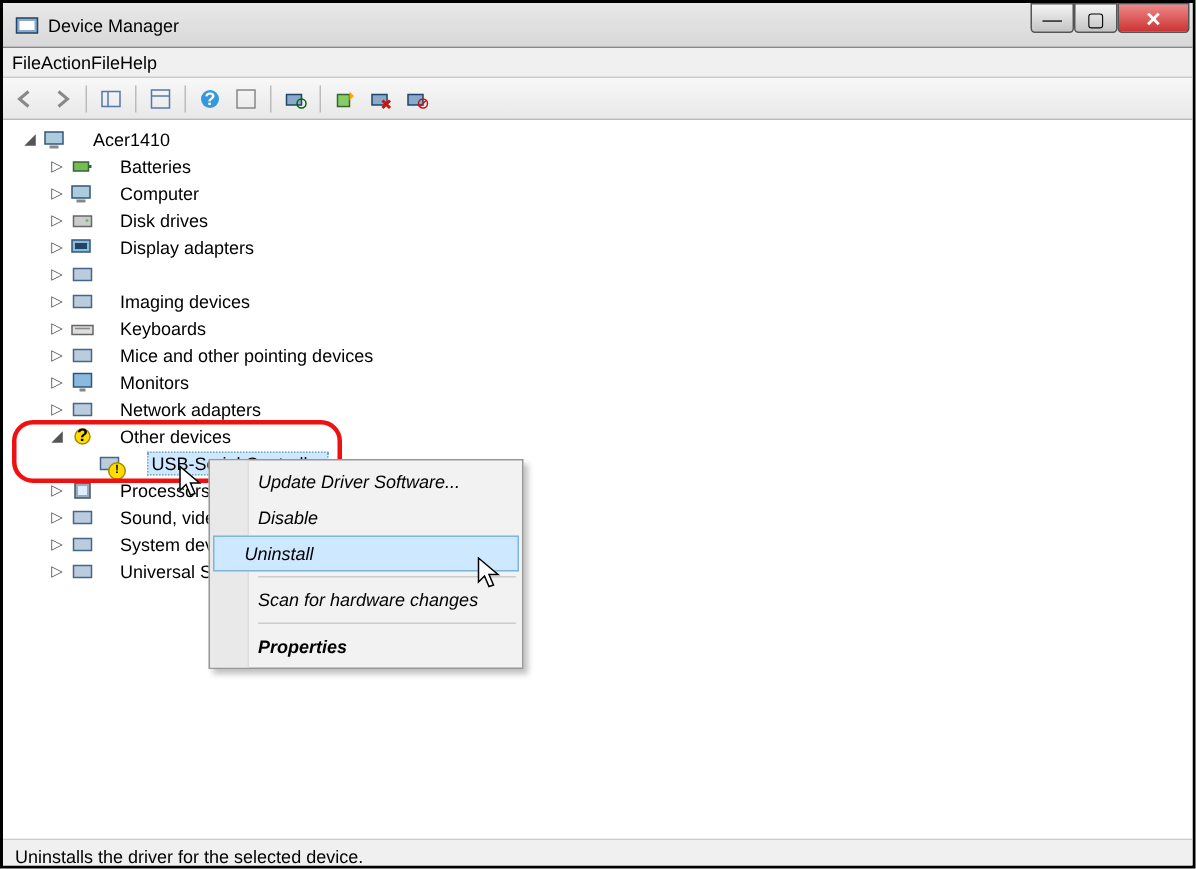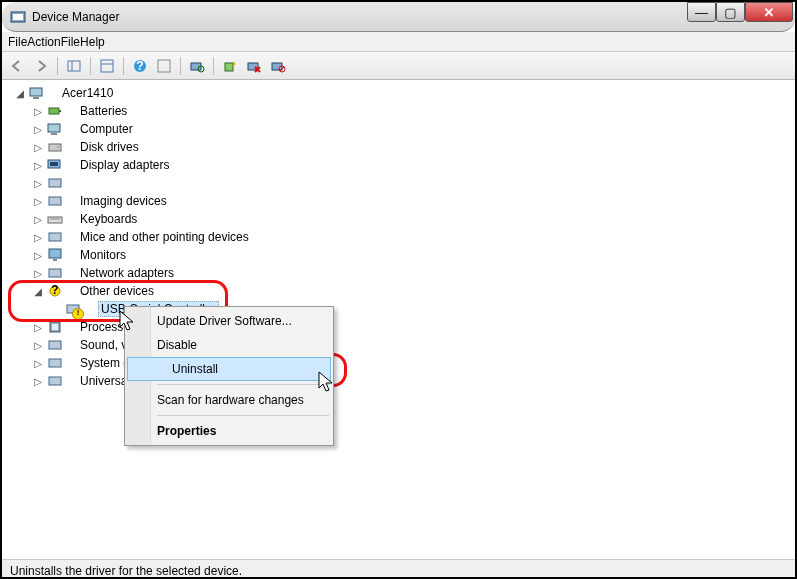--- a/index.html
+++ b/index.html
@@ -1,21 +1,21 @@
 <!DOCTYPE html>
 <html><head>
 <meta charset="utf-8">
 <style>
 * { margin:0; padding:0; box-sizing:border-box; font-family:"Segoe UI",Tahoma,sans-serif; font-size:12px; }
 body { background:#fff; width:797px; height:579px; overflow:hidden; border:2px solid #000; }
 
 .window { display:flex; flex-direction:column; height:100%; background:#fff; }
 
 
-.titlebar { height:30px; background:linear-gradient(#e8e8e8,#d8d8d8); display:flex; align-items:center; padding:0 0 0 8px; border-bottom:1px solid #888; position:relative;border-radius:14px; }
+.titlebar { height:30px; background:linear-gradient(#e8e8e8,#d8d8d8); display:flex; align-items:center; padding:0 0 0 8px; border-bottom:1px solid #888; position:relative; }
 .titlebar-icon { width:16px; height:16px; margin-right:6px; }
 .titlebar-text { flex:1; color:#000; }
 .win-btns { display:flex; position:absolute; right:2px; top:0; }
 .win-btn { width:30px; height:20px; border:1px solid #555; margin-left:0; border-radius:0 0 3px 3px; display:flex; align-items:center; justify-content:center; font-size:13px; cursor:default; }
 .win-btn.min, .win-btn.max { background:linear-gradient(#f5f5f5,#c4c4c4); width:29px; }
 .win-btn.close { background:linear-gradient(#e88,#c33); color:#fff; width:48px; font-weight:bold; }
 
 
 .menubar { height:20px; background:#f0f0f0; display:flex; align-items:center; padding-left:6px; border-bottom:1px solid #ccc; }
 .menu-item { color:#000; cursor:default; }
@@ -40,21 +40,21 @@
 .selected { background:#cde8ff; border:1px dotted #7ab; }
 .warning-badge { position:relative; }
 .warning-badge::after { content:"!"; position:absolute; right:-3px; bottom:-3px; background:#fd0; color:#000; border:1px solid #a80; width:10px; height:10px; font-size:8px; line-height:8px; text-align:center; border-radius:50%; font-weight:bold; }
 
 
 .annot { position:absolute; border:3px solid #e11; border-radius:14px; pointer-events:none; }
 
 
 .ctx-menu { position:absolute; background:#f2f2f2; border:1px solid #979797; box-shadow:3px 3px 4px rgba(0,0,0,.25); width:210px; padding:2px; }
 .ctx-item { height:24px; display:flex; align-items:center; padding-left:30px; position:relative; }
-.ctx-item.hl { background:#cde8ff; border:1px solid #7ab8e0; padding-left:44px; }
+.ctx-item.hl { background:#cde8ff; border:1px solid #7ab8e0; padding-left:20px; }
 .ctx-sep { height:1px; background:#ccc; margin:3px 2px 3px 30px; }
 .ctx-gutter { position:absolute; left:0; top:0; width:26px; height:100%; background:#e9e9e9; border-right:1px solid #ddd; }
 .ctx-bold { font-weight:bold; }
 
 
 .cursor { position:absolute; pointer-events:none; }
 .cursor svg { width:18px; height:24px; }
 
 
 .statusbar { height:18px; background:#f0f0f0; border-top:1px solid #ccc; padding:4px 8px; }
@@ -279,21 +279,21 @@
           <svg class="node-icon" viewBox="0 0 16 16">
             <rect x="2" y="4" width="12" height="8" fill="#bcd" stroke="#468"></rect>
           </svg>
           <span class="node-label">Universal Serial Bus controllers</span>
         </div>
       </div>
 
     <div class="annot" style="left:6px;top:200px;width:220px;height:42px;"></div>
     <div class="annot" style="left:140px;top:273px;width:205px;height:34px;"></div>
 
-    <div class="ctx-menu" style="left:122px;top:226px;">
+    <div class="ctx-menu" style="left:137px;top:226px;font-style:italic;">
       <div class="ctx-gutter"></div>
       <div class="ctx-item">
           <span>Update Driver Software...</span>
         </div>
       <div class="ctx-item">
           <span>Disable</span>
         </div>
       <div class="ctx-item hl">
           <span>Uninstall</span>
         </div>

